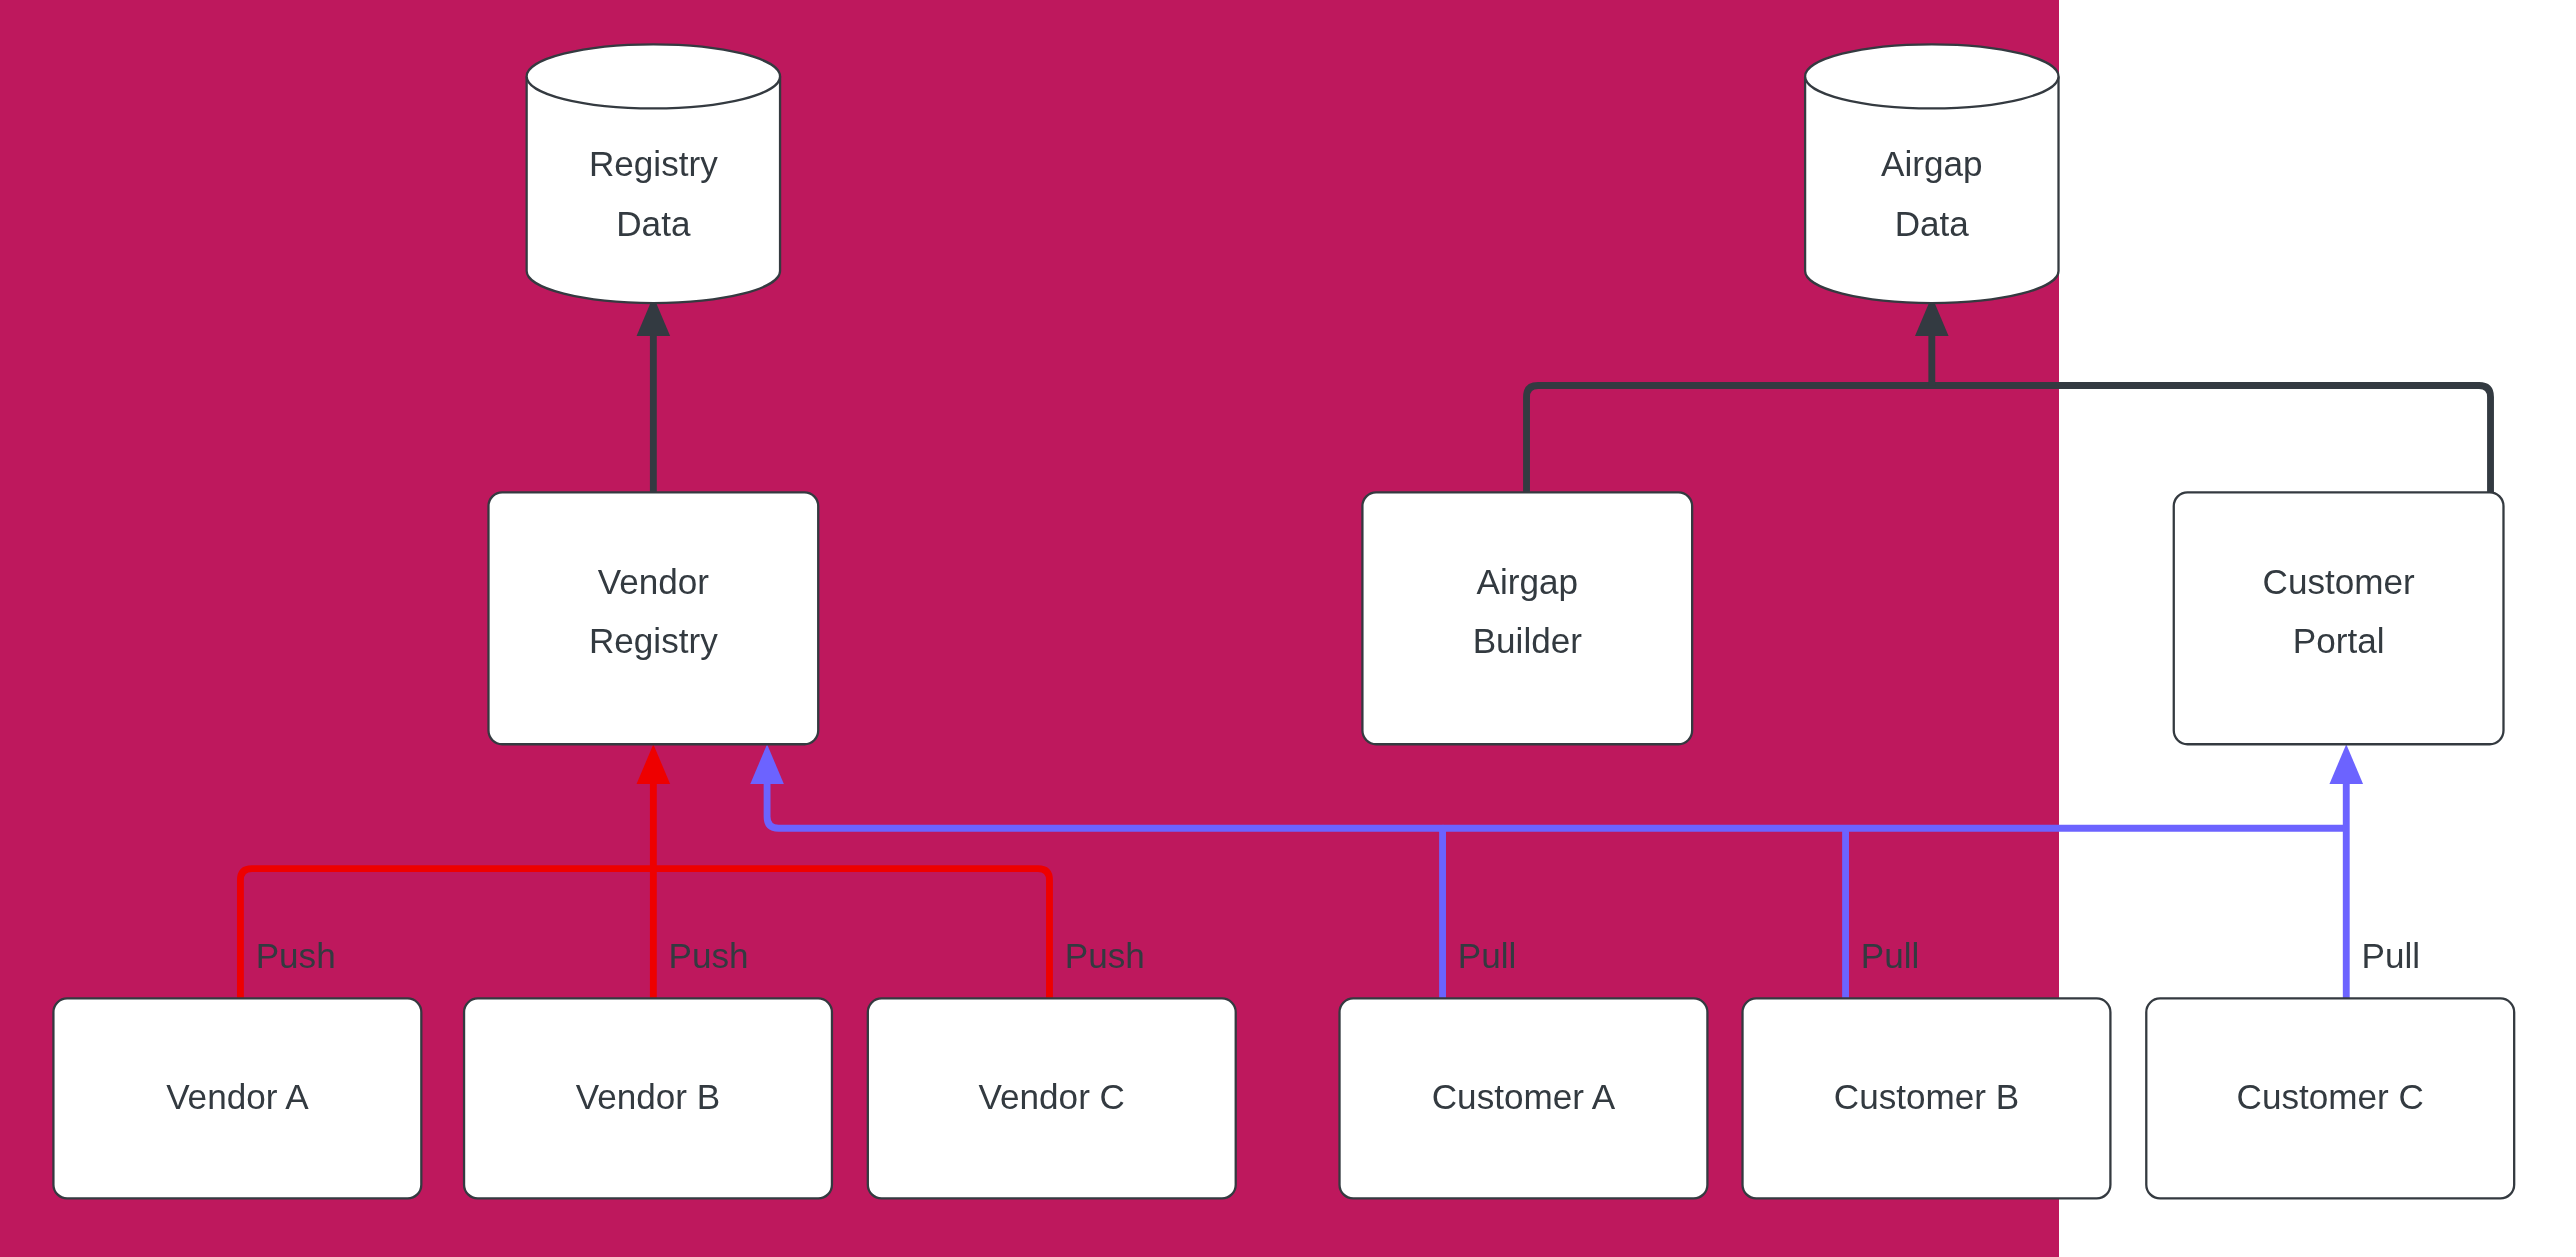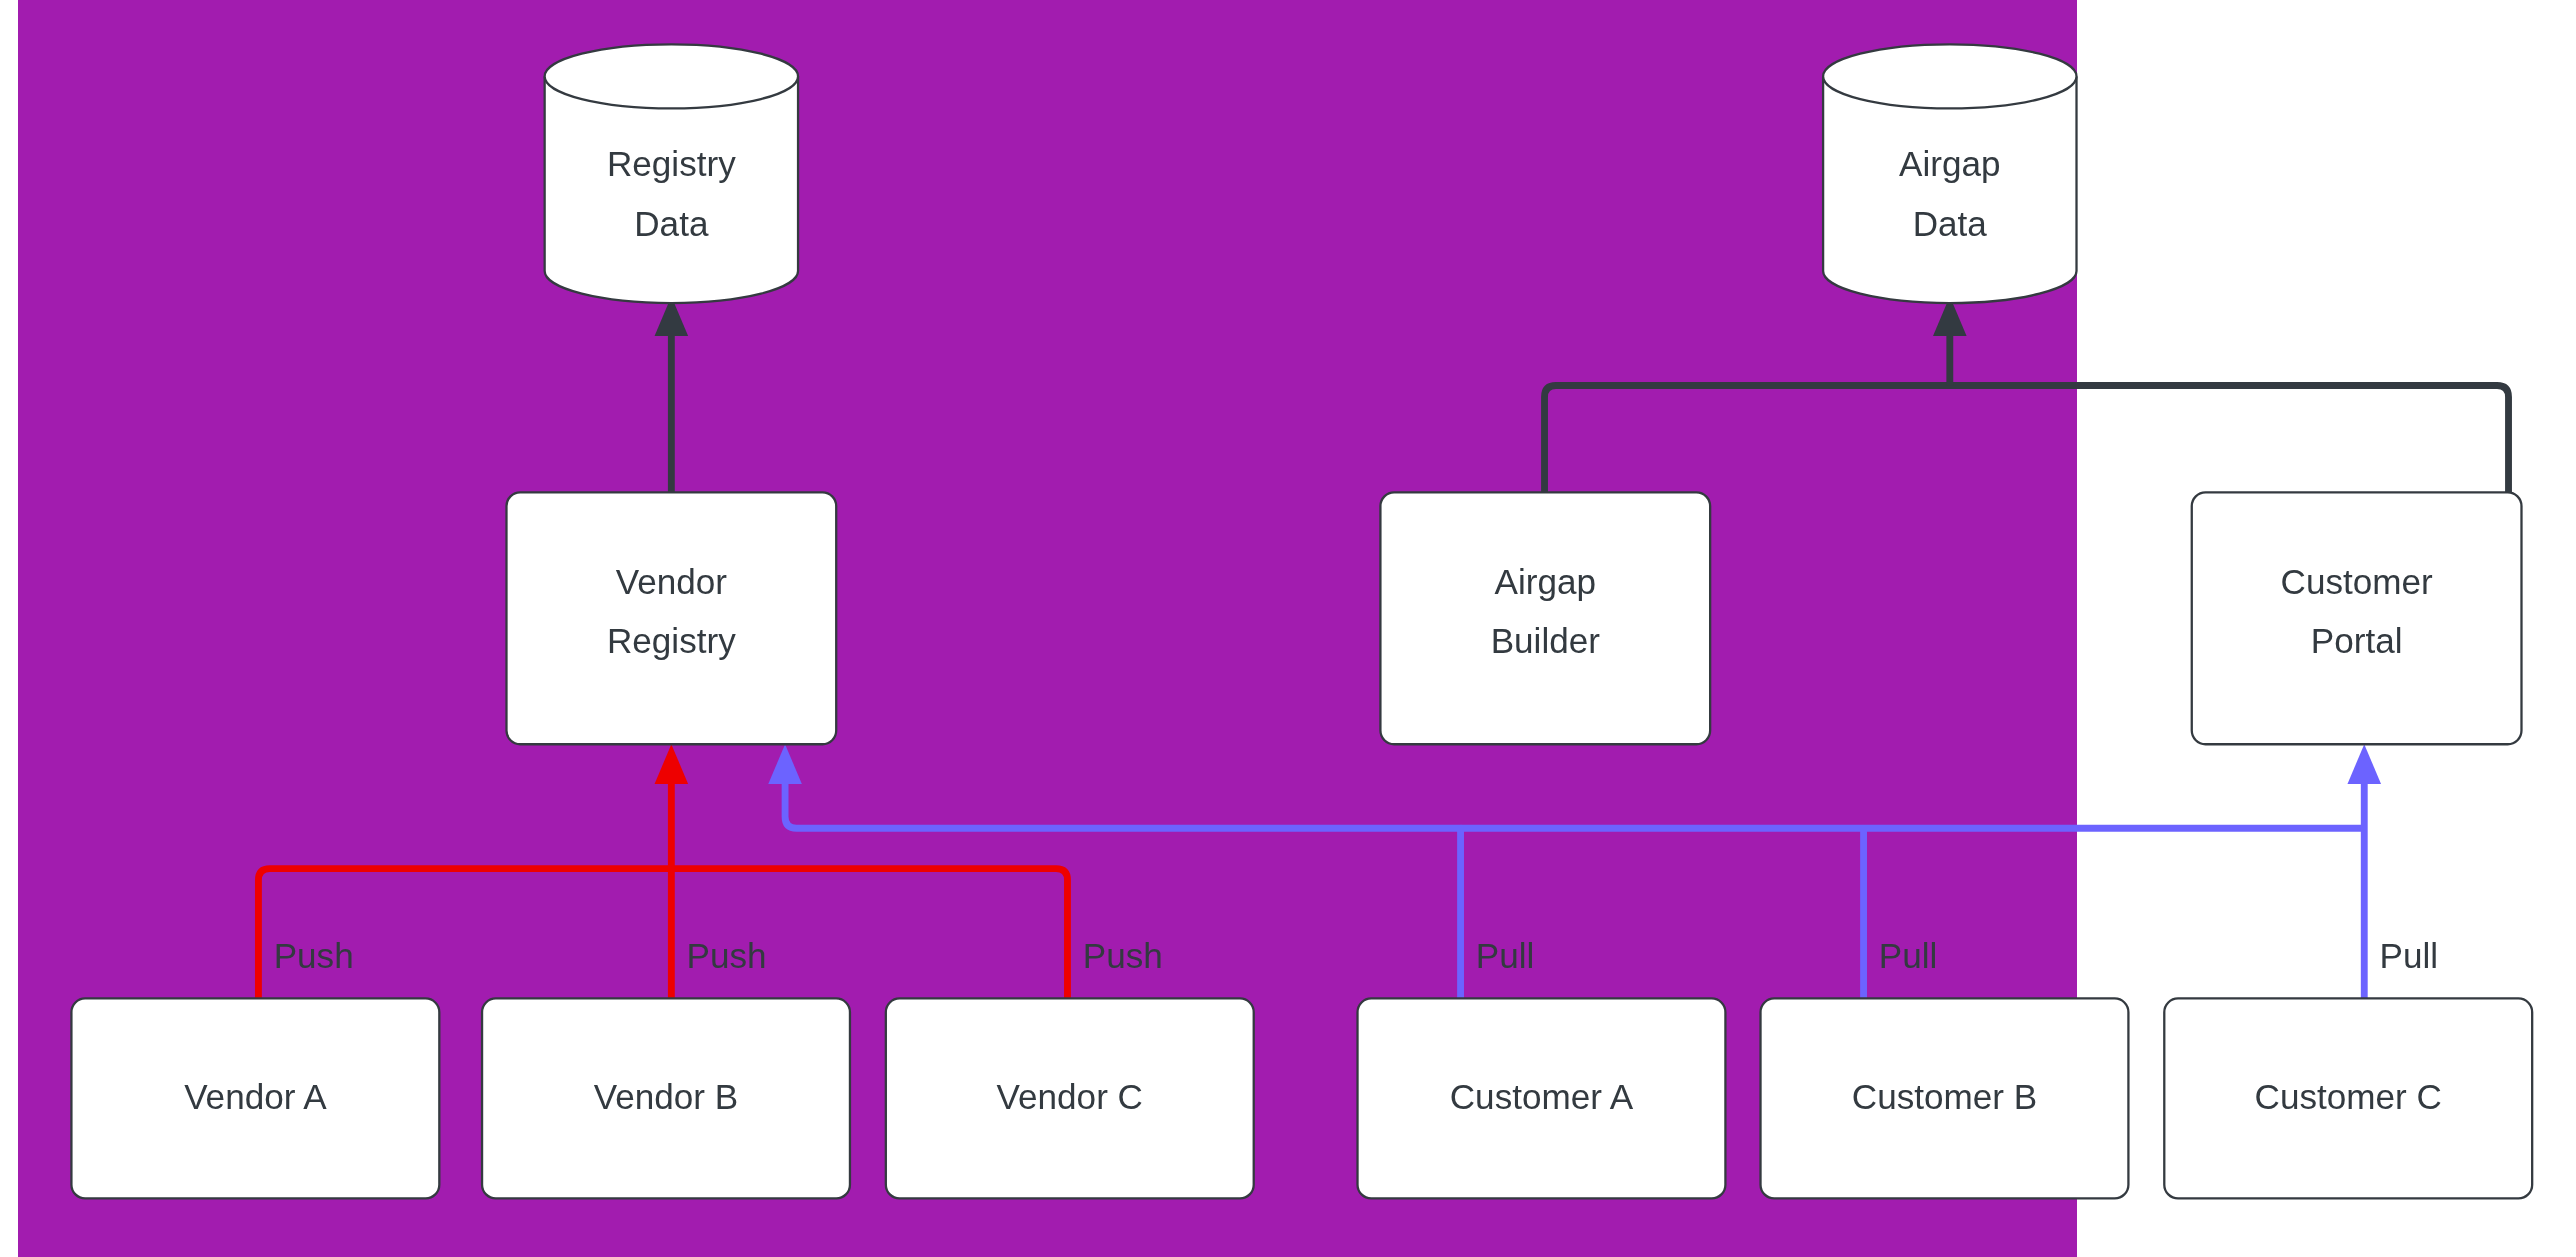--- a/index.html
+++ b/index.html
@@ -11,22 +11,21 @@
   body {
     width: 2576px;
     height: 1258px;
     overflow: hidden;
     font-family: "Liberation Sans", sans-serif;
   }
   #diagram-root {
     position: relative;
     width: 2059px;
     height: 1258px;
-    background: #a21caf;
-    margin-left: 18px;
+    background: #be185d;
   }
   svg#flow-svg {
     display: block;
     width: 2576px;
     height: 1258px;
   }
   .node-shape {
     fill: #ffffff;
     stroke: #343a40;
     stroke-width: 3;

